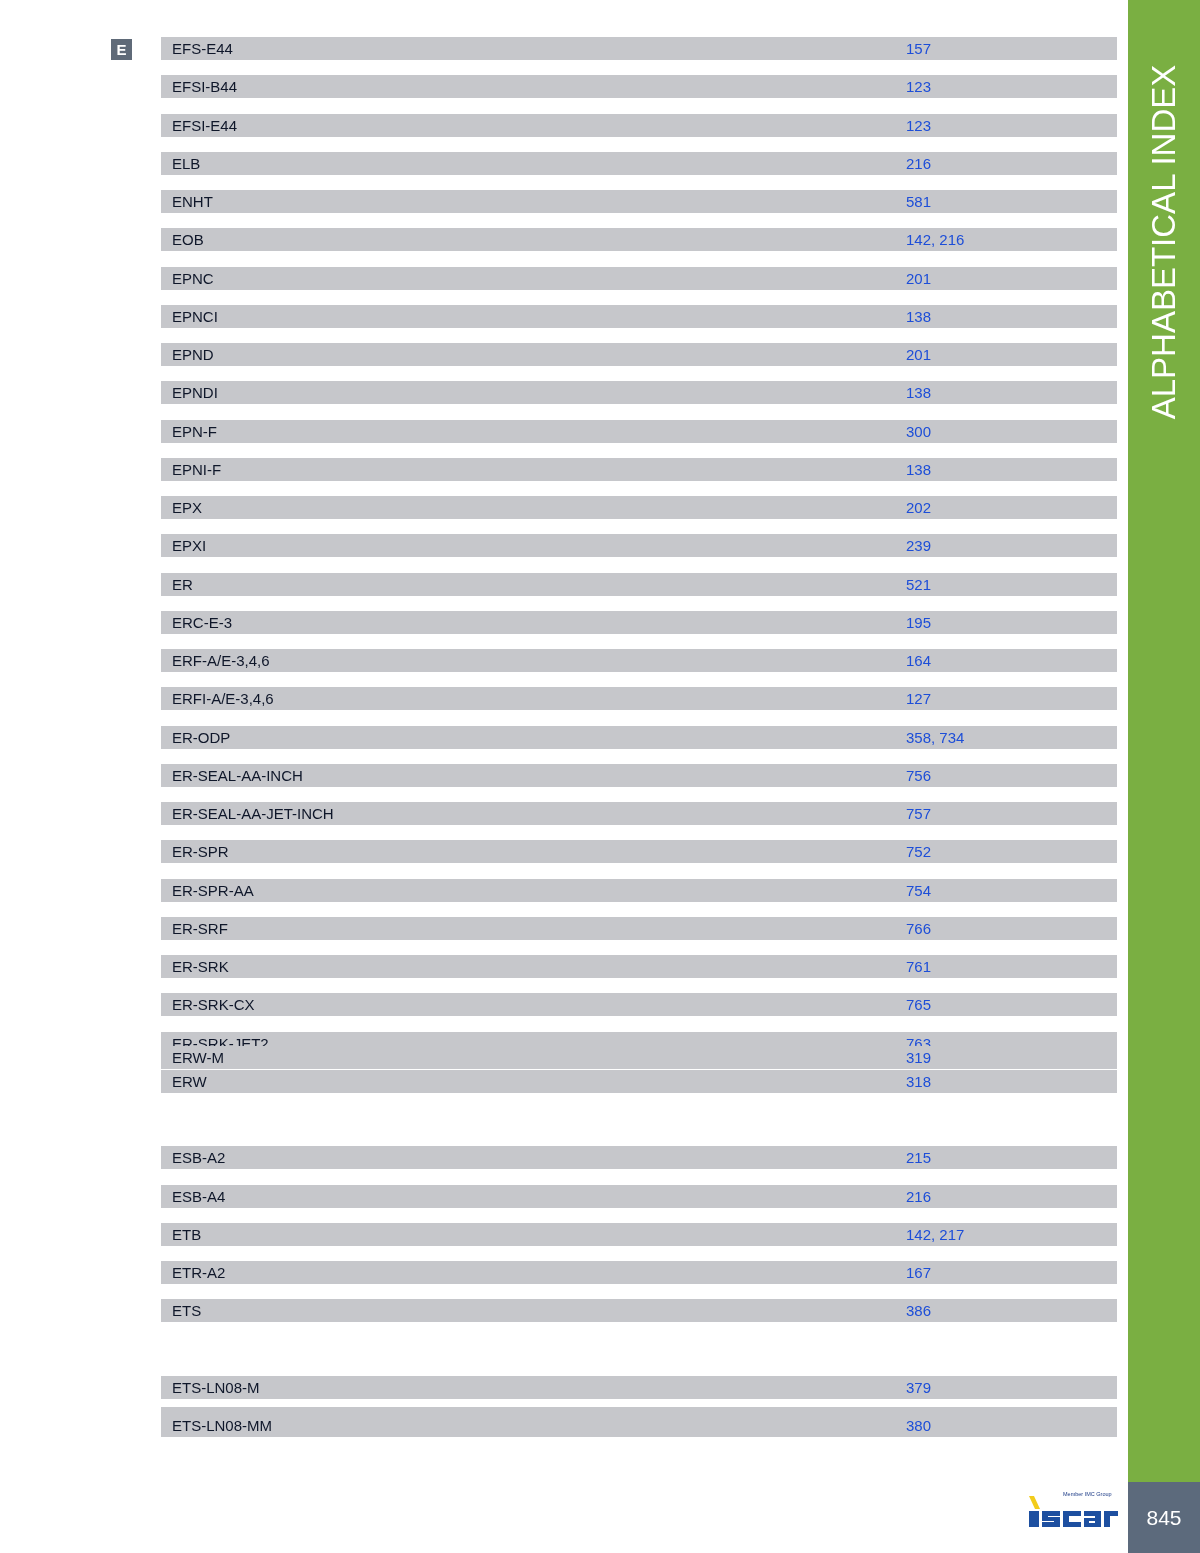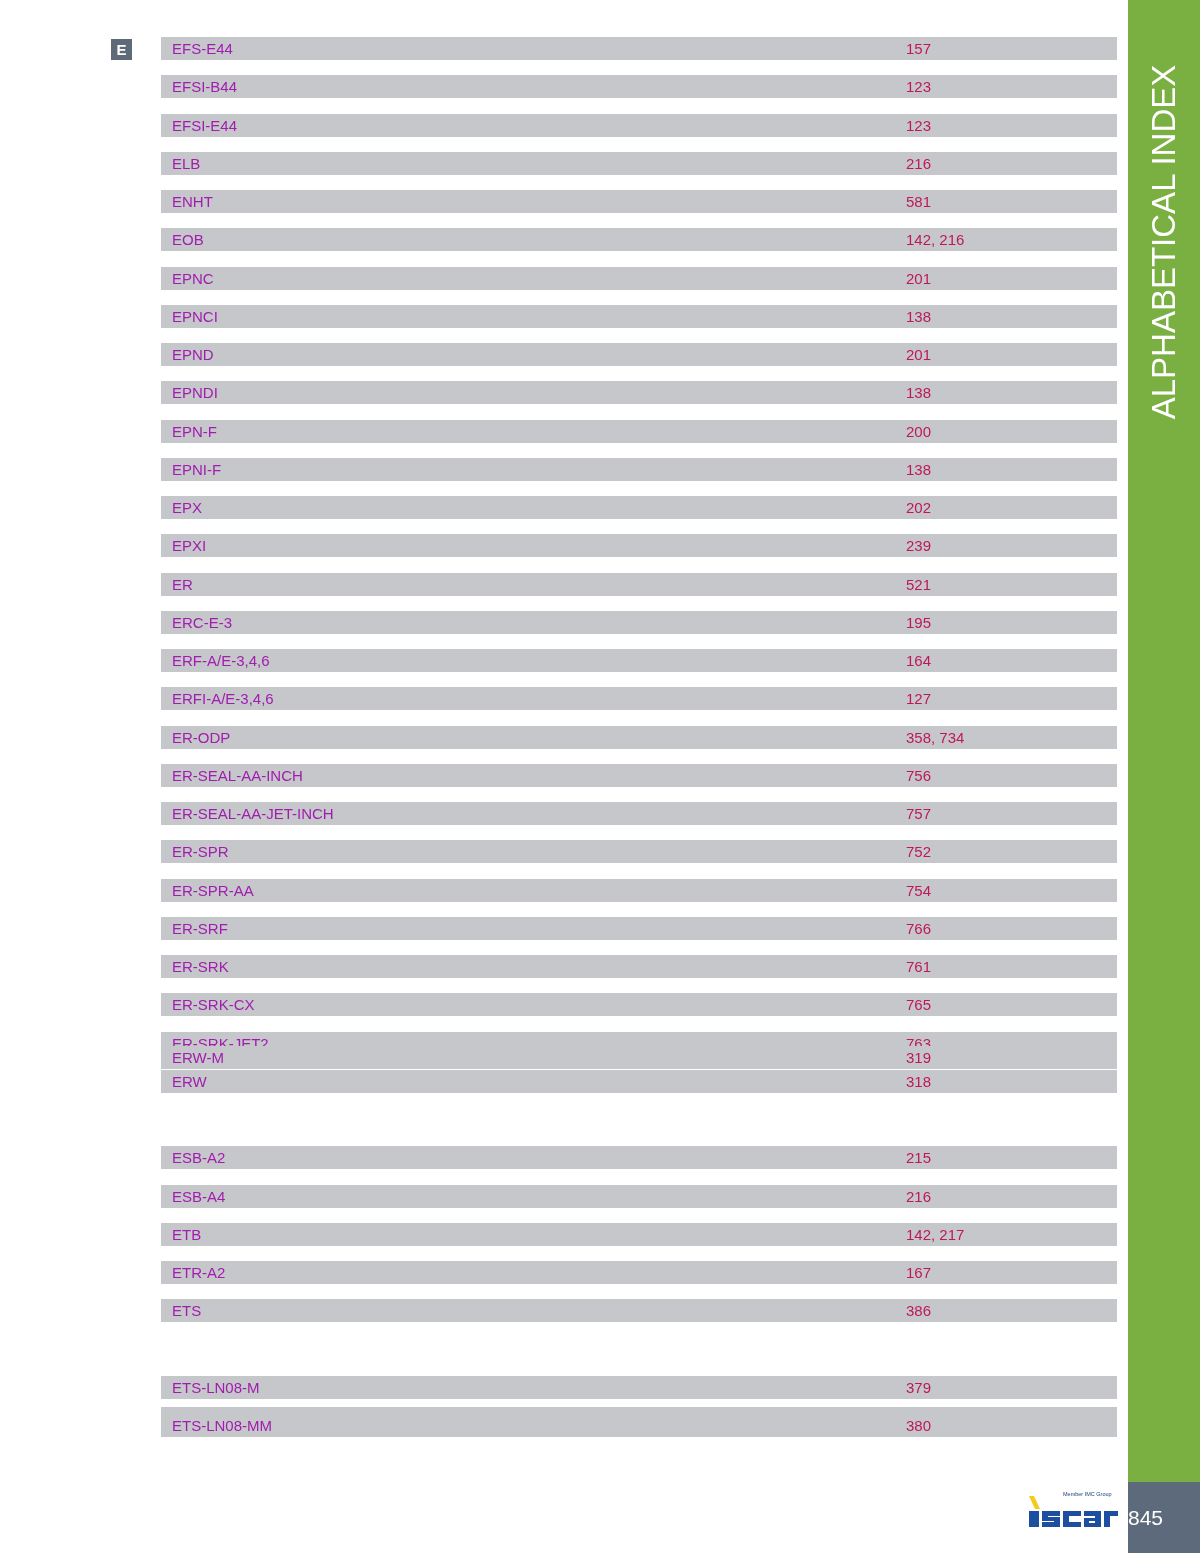--- a/index.html
+++ b/index.html
@@ -40,30 +40,30 @@
       height: 23px;
       background: #c6c7cb;
       cursor: pointer;
     }
     .index-row .term {
       position: absolute;
       left: 11px;
       top: 0;
       line-height: 24px;
       font-size: 15px;
-      color: #a21caf;
+      color: #0f172a;
       white-space: nowrap;
     }
     .index-row .pages {
       position: absolute;
       left: 745px;
       top: 0;
       line-height: 24px;
       font-size: 15px;
-      color: #be185d;
+      color: #1d4ed8;
       white-space: nowrap;
     }
     .sidebar {
       position: absolute;
       left: 1128px;
       top: 0;
       width: 72px;
       height: 1482px;
       background: #7aaf42;
     }
@@ -80,21 +80,21 @@
     }
     .page-box {
       position: absolute;
       left: 1128px;
       top: 1482px;
       width: 72px;
       height: 71px;
       background: #5c6a7c;
       color: #ffffff;
       font-size: 21px;
-      text-align: left;
+      text-align: center;
       line-height: 71px;
     }
     .logo {
       position: absolute;
       left: 1027px;
       top: 1491px;
       width: 92px;
       height: 38px;
     }
     .logo-tagline {
@@ -147,21 +147,21 @@
   <div class="index-row" style="top:306px">
       <span class="term">EPND</span>
       <span class="pages">201</span>
     </div>
   <div class="index-row" style="top:344.25px">
       <span class="term">EPNDI</span>
       <span class="pages">138</span>
     </div>
   <div class="index-row" style="top:382.5px">
       <span class="term">EPN-F</span>
-      <span class="pages">200</span>
+      <span class="pages">300</span>
     </div>
   <div class="index-row" style="top:420.75px">
       <span class="term">EPNI-F</span>
       <span class="pages">138</span>
     </div>
   <div class="index-row" style="top:459px">
       <span class="term">EPX</span>
       <span class="pages">202</span>
     </div>
   <div class="index-row" style="top:497.25px">

